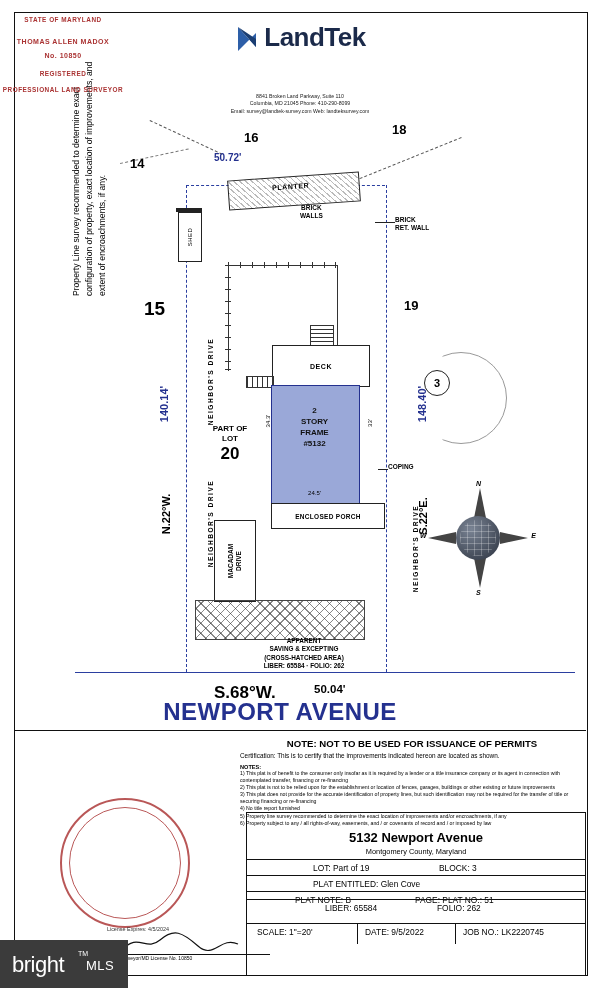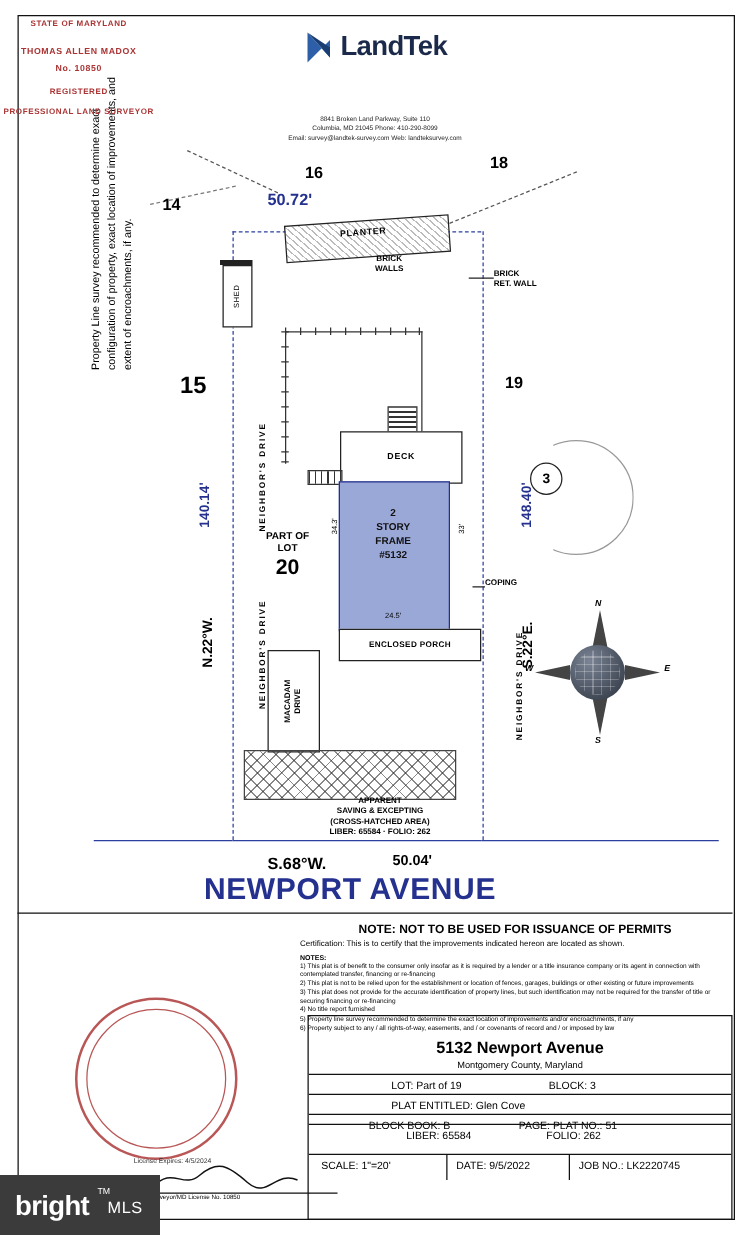--- a/index.html
+++ b/index.html
@@ -4,21 +4,21 @@
 <style>
   html,body{margin:0;padding:0;background:#fff;}
   body{width:600px;height:988px;position:relative;font-family:"Liberation Sans",sans-serif;color:#000;overflow:hidden;}
   .plat{position:absolute;left:0;top:0;width:600px;height:988px;}
 
   
   .logo-wrap{position:absolute;left:0;top:22px;width:600px;text-align:center;}
   .logo-row{display:inline-flex;align-items:center;gap:4px;}
   .logo-mark{width:26px;height:30px;position:relative;}
   .logo-mark svg{display:block;}
-  .logo-text{font-size:22px;font-weight:bold;letter-spacing:-0.5px;color:#1b2a4a;}
+  .logo-text{font-size:26px;font-weight:bold;letter-spacing:-0.5px;color:#1b2a4a;}
   .firm{position:absolute;left:0;top:74px;width:600px;text-align:center;font-size:15px;font-weight:bold;color:#111;}
   .addr{position:absolute;left:0;top:93px;width:600px;text-align:center;font-size:5.2px;color:#222;line-height:7.4px;}
 
   
   .frame{position:absolute;left:14px;top:12px;width:572px;height:962px;border:1px solid #111;}
   .divider{position:absolute;left:14px;top:730px;width:572px;height:1px;background:#111;}
 
   
   .lot-rect{position:absolute;left:186px;top:185px;width:199px;height:487px;border-left:1.2px dashed #2b3fa0;border-right:1.2px dashed #2b3fa0;}
   .line-top{position:absolute;left:186px;top:185px;width:199px;height:0;border-top:1.4px dashed #2b3fa0;}
@@ -70,31 +70,31 @@
      repeating-linear-gradient(-45deg,rgba(40,40,40,.55) 0 1px,transparent 1px 7px);
      border:1px solid #444;}
   .except{position:absolute;left:224px;top:637px;width:160px;text-align:center;font-size:6.4px;font-weight:bold;line-height:8.4px;}
 
   
   .l14{position:absolute;left:130px;top:156px;font-size:13px;font-weight:bold;}
   .l16{position:absolute;left:244px;top:130px;font-size:13px;font-weight:bold;}
   .l18{position:absolute;left:392px;top:122px;font-size:13px;font-weight:bold;}
   .l15{position:absolute;left:144px;top:298px;font-size:19px;font-weight:bold;}
   .l19{position:absolute;left:404px;top:298px;font-size:13px;font-weight:bold;}
-  .d5072{position:absolute;left:214px;top:152px;font-size:13px;font-weight:bold;color:#24318f;}
+  .d5072{position:absolute;left:214px;top:152px;font-size:10px;font-weight:bold;color:#24318f;}
   .d14014{position:absolute;left:146px;top:398px;font-size:11px;font-weight:bold;color:#24318f;transform:rotate(-90deg);transform-origin:center;}
   .dn22w{position:absolute;left:146px;top:508px;font-size:11px;font-weight:bold;transform:rotate(-90deg);transform-origin:center;}
   .d14840{position:absolute;left:404px;top:398px;font-size:11px;font-weight:bold;color:#24318f;transform:rotate(-90deg);transform-origin:center;}
   .ds22e{position:absolute;left:404px;top:510px;font-size:11px;font-weight:bold;transform:rotate(-90deg);transform-origin:center;}
   .nd-left{position:absolute;left:167px;top:520px;font-size:6.6px;font-weight:bold;letter-spacing:1.5px;transform:rotate(-90deg);transform-origin:center;white-space:nowrap;}
   .nd-left2{position:absolute;left:167px;top:378px;font-size:6.6px;font-weight:bold;letter-spacing:1.5px;transform:rotate(-90deg);transform-origin:center;white-space:nowrap;}
   .nd-right{position:absolute;left:372px;top:545px;font-size:6.6px;font-weight:bold;letter-spacing:1.5px;transform:rotate(-90deg);transform-origin:center;white-space:nowrap;}
   .partof{position:absolute;left:204px;top:424px;width:52px;text-align:center;font-size:8px;font-weight:bold;line-height:10px;}
   .lot17{position:absolute;left:204px;top:444px;width:52px;text-align:center;font-size:17px;font-weight:bold;}
-  .s68w{position:absolute;left:214px;top:683px;font-size:13px;font-weight:bold;}
+  .s68w{position:absolute;left:214px;top:683px;font-size:17px;font-weight:bold;}
   .d5004{position:absolute;left:314px;top:683px;font-size:11.5px;font-weight:bold;}
   .street{position:absolute;left:0;top:698px;width:560px;text-align:center;font-size:24px;font-weight:bold;letter-spacing:0.5px;color:#24318f;}
   .circle3{position:absolute;left:424px;top:370px;width:24px;height:24px;border:1px solid #222;border-radius:50%;font-size:11px;font-weight:bold;display:flex;align-items:center;justify-content:center;}
   .arc{position:absolute;left:415px;top:352px;width:90px;height:90px;border:1px solid #999;border-radius:50%;clip-path:inset(0 0 0 30%);}
 
   .note-left{position:absolute;left:70px;top:296px;width:250px;font-size:8.6px;line-height:13px;transform:rotate(-90deg);transform-origin:left top;white-space:normal;}
 
   
   .compass{position:absolute;left:428px;top:488px;width:100px;height:100px;}
   .compass .globe{position:absolute;left:28px;top:28px;width:44px;height:44px;border-radius:50%;
@@ -134,21 +134,21 @@
   .ib-t3{position:absolute;left:0;top:34px;width:338px;text-align:center;font-size:7.4px;}
   .ib-row{position:absolute;width:338px;border-top:1px solid #111;font-size:8.4px;}
   .ib-row span{display:inline-block;}
   .r1{top:46px;height:16px;} .r2{top:62px;height:16px;} .r3{top:78px;height:16px;}
   .r4{top:86px;height:16px;} .r5{top:110px;height:20px;}
   .ib-cell{position:absolute;top:3px;}
   .ib-split{position:absolute;top:0;bottom:0;width:1px;background:#111;}
 
   
   .bright{position:absolute;left:0;top:940px;width:128px;height:48px;background:#3b3b3b;color:#fff;}
-  .bright .b1{position:absolute;left:12px;top:12px;font-size:22px;font-weight:bold;letter-spacing:-0.5px;}
+  .bright .b1{position:absolute;left:12px;top:12px;font-size:22px;font-weight:normal;letter-spacing:-0.5px;}
   .bright .tm{position:absolute;left:78px;top:10px;font-size:7px;}
   .bright .b2{position:absolute;left:86px;top:18px;font-size:13px;letter-spacing:0.5px;}
 </style>
 </head>
 <body>
 
 <div class="plat">
 
   <div class="frame"></div>
   <div class="divider"></div>
@@ -312,21 +312,21 @@
     <div class="ib-t3">Montgomery County, Maryland</div>
 
     <div class="ib-row r1">
       <span class="ib-cell" style="left:66px">LOT: Part of 19</span>
       <span class="ib-cell" style="left:192px">BLOCK: 3</span>
     </div>
     <div class="ib-row r2">
       <span class="ib-cell" style="left:66px">PLAT ENTITLED: Glen Cove</span>
     </div>
     <div class="ib-row r3">
-      <span class="ib-cell" style="left:48px">BLOCK BOOK: B</span>
+      <span class="ib-cell" style="left:48px">PLAT NOTE: B</span>
       <span class="ib-cell" style="left:168px">PAGE: PLAT NO.: 51</span>
     </div>
     <div class="ib-row r4">
       <span class="ib-cell" style="left:78px">LIBER: 65584</span>
       <span class="ib-cell" style="left:190px">FOLIO: 262</span>
     </div>
     <div class="ib-row r5">
       <span class="ib-cell" style="left:10px">SCALE: 1"=20'</span>
       <span class="ib-cell" style="left:118px">DATE: 9/5/2022</span>
       <span class="ib-cell" style="left:216px">JOB NO.: LK2220745</span>

